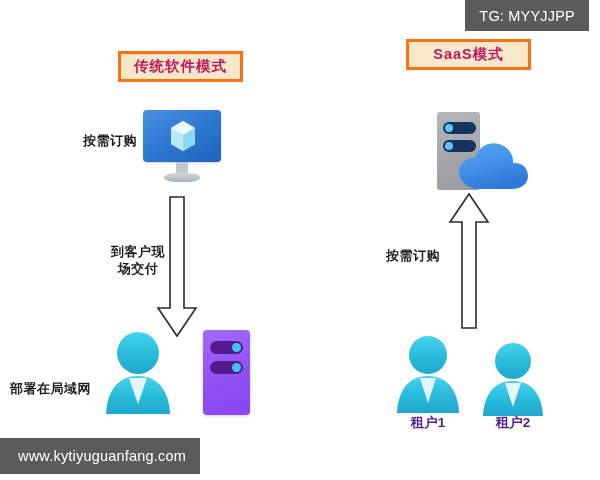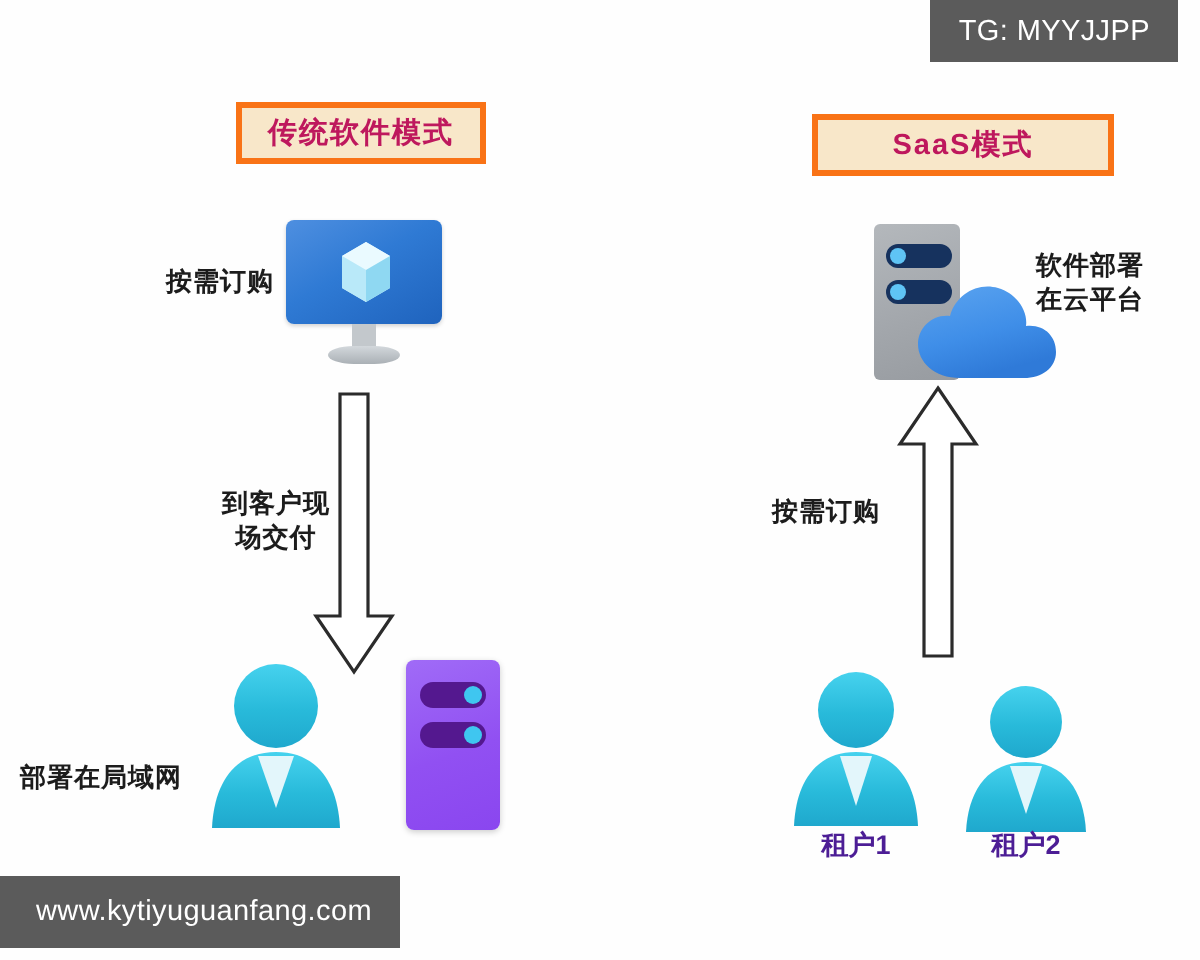--- a/index.html
+++ b/index.html
@@ -54,21 +54,21 @@
     color: #be185d;
     font-size: 14.5px;
     font-weight: 700;
     display: flex;
     align-items: center;
     justify-content: center;
     letter-spacing: 1px;
     box-sizing: border-box;
   }
   #title-left  { left: 118px; top: 51px; width: 125px; height: 31px; }
-  #title-right { left: 406px; top: 57px; width: 151px; height: 31px; }
+  #title-right { left: 406px; top: 39px; width: 125px; height: 31px; }
 
   
   .label {
     position: absolute;
     font-size: 13px;
     font-weight: 700;
     color: #1c1c1c;
     line-height: 17px;
     white-space: pre-line;
     letter-spacing: 0.5px;
@@ -222,22 +222,20 @@
           <stop offset="0%" stop-color="#5ba4f0"></stop>
           <stop offset="60%" stop-color="#3f8ee8"></stop>
           <stop offset="100%" stop-color="#2f7ad8"></stop>
         </linearGradient>
       </defs>
       <path d="M22 49 C9 49 1 41 1 32 C1 24 8 17 17 18 C20 7 31 1 41 4 C51 7 56 16 55 23
                C64 22 70 28 70 36 C70 44 63 49 54 49 Z" fill="url(#cg1)"></path>
     </svg>
   </div>
 
-  <div class="label" id="label-cloud">软件部署
-在云平台</div>
 
   <svg class="arrow" id="arrow-up" viewBox="0 0 50 138">
     <polygon points="25,2 44,30 32,30 32,136 18,136 18,30 6,30" fill="#ffffff" stroke="#2b2b2b" stroke-width="1.6" stroke-linejoin="miter"></polygon>
   </svg>
 
   <div class="label" id="label-subscribe">按需订购</div>
 
   <svg class="person" id="person-t1" viewBox="0 0 70 80">
     <defs>
       <linearGradient id="pg2" x1="0" y1="0" x2="0" y2="1">

